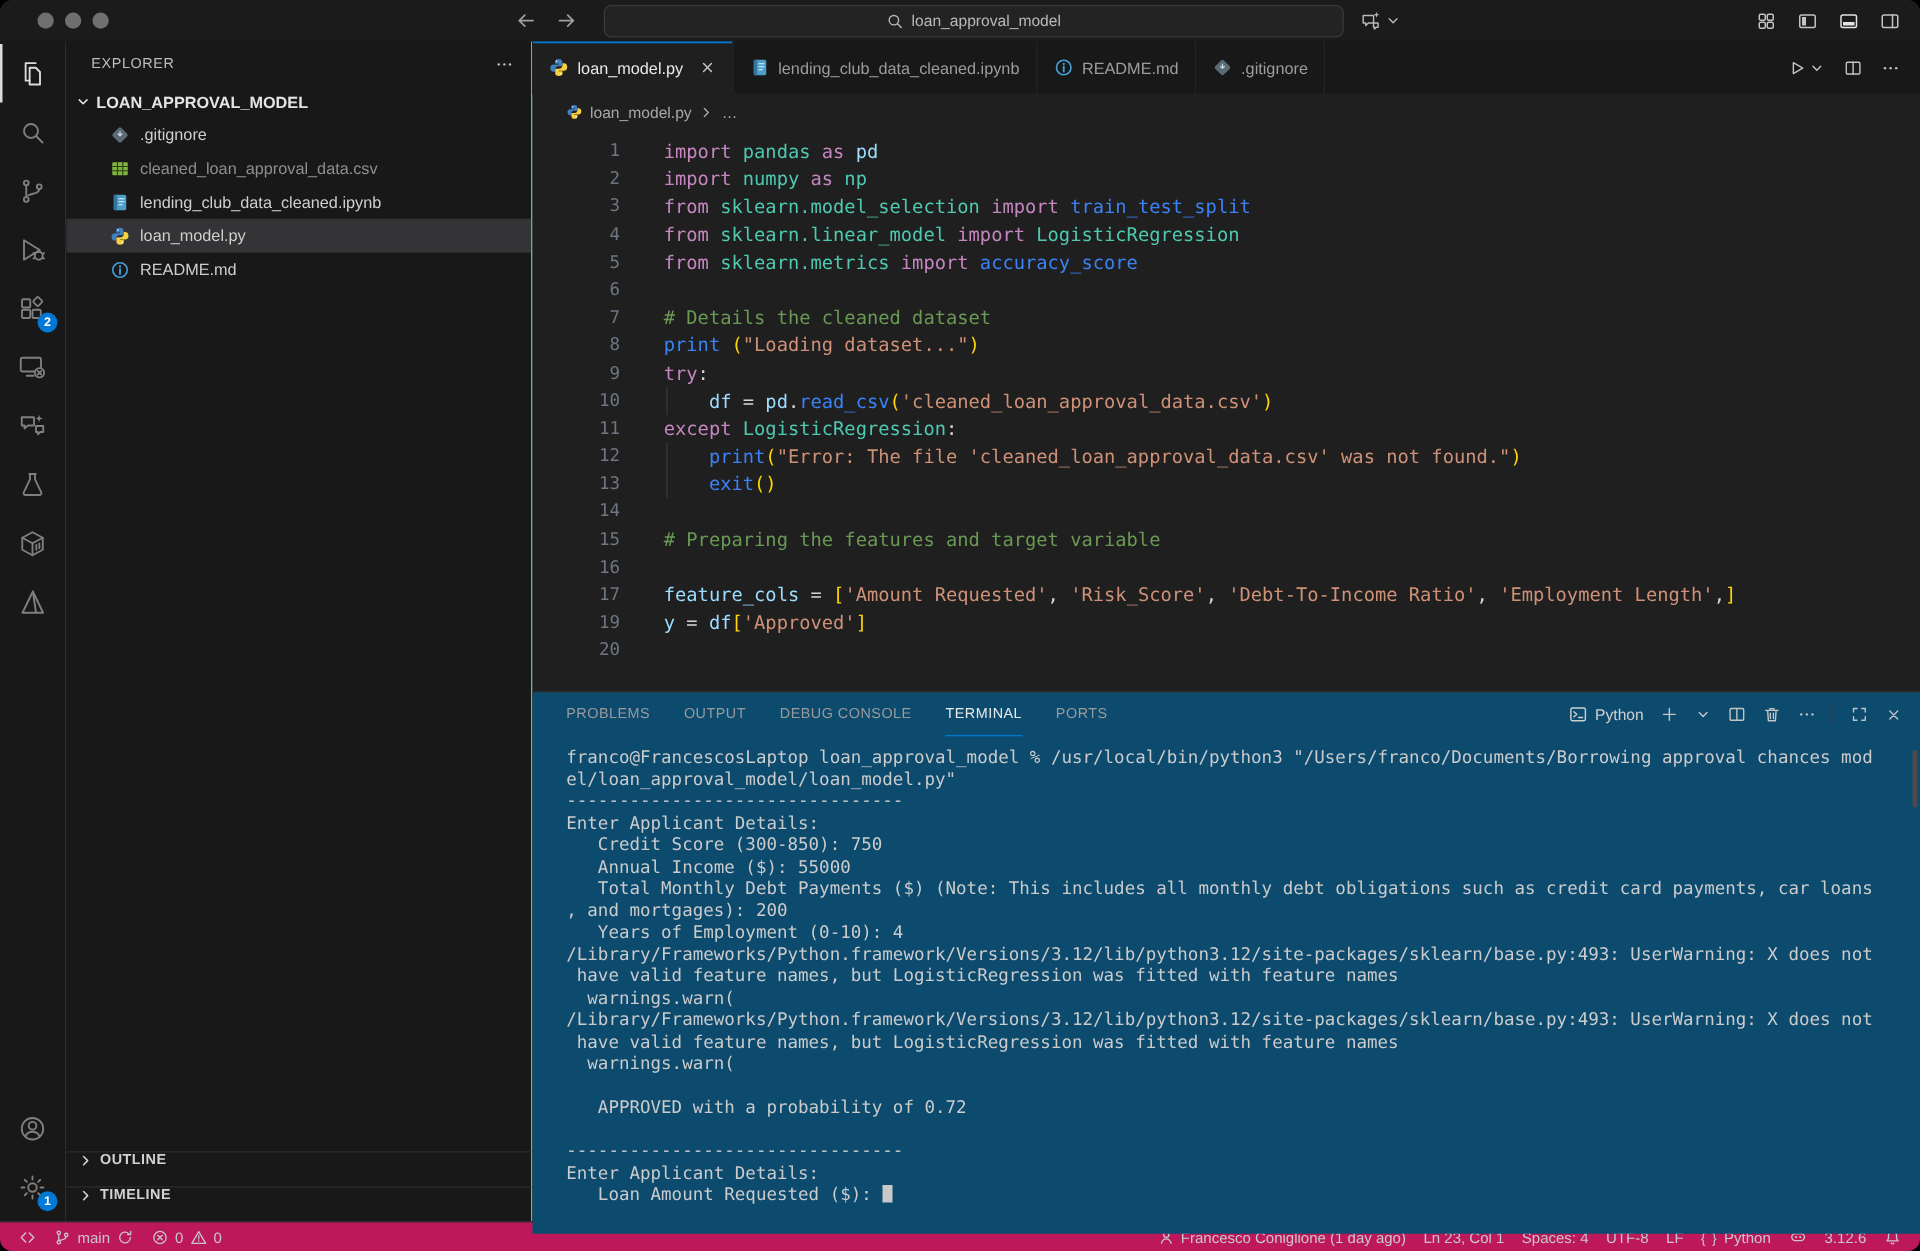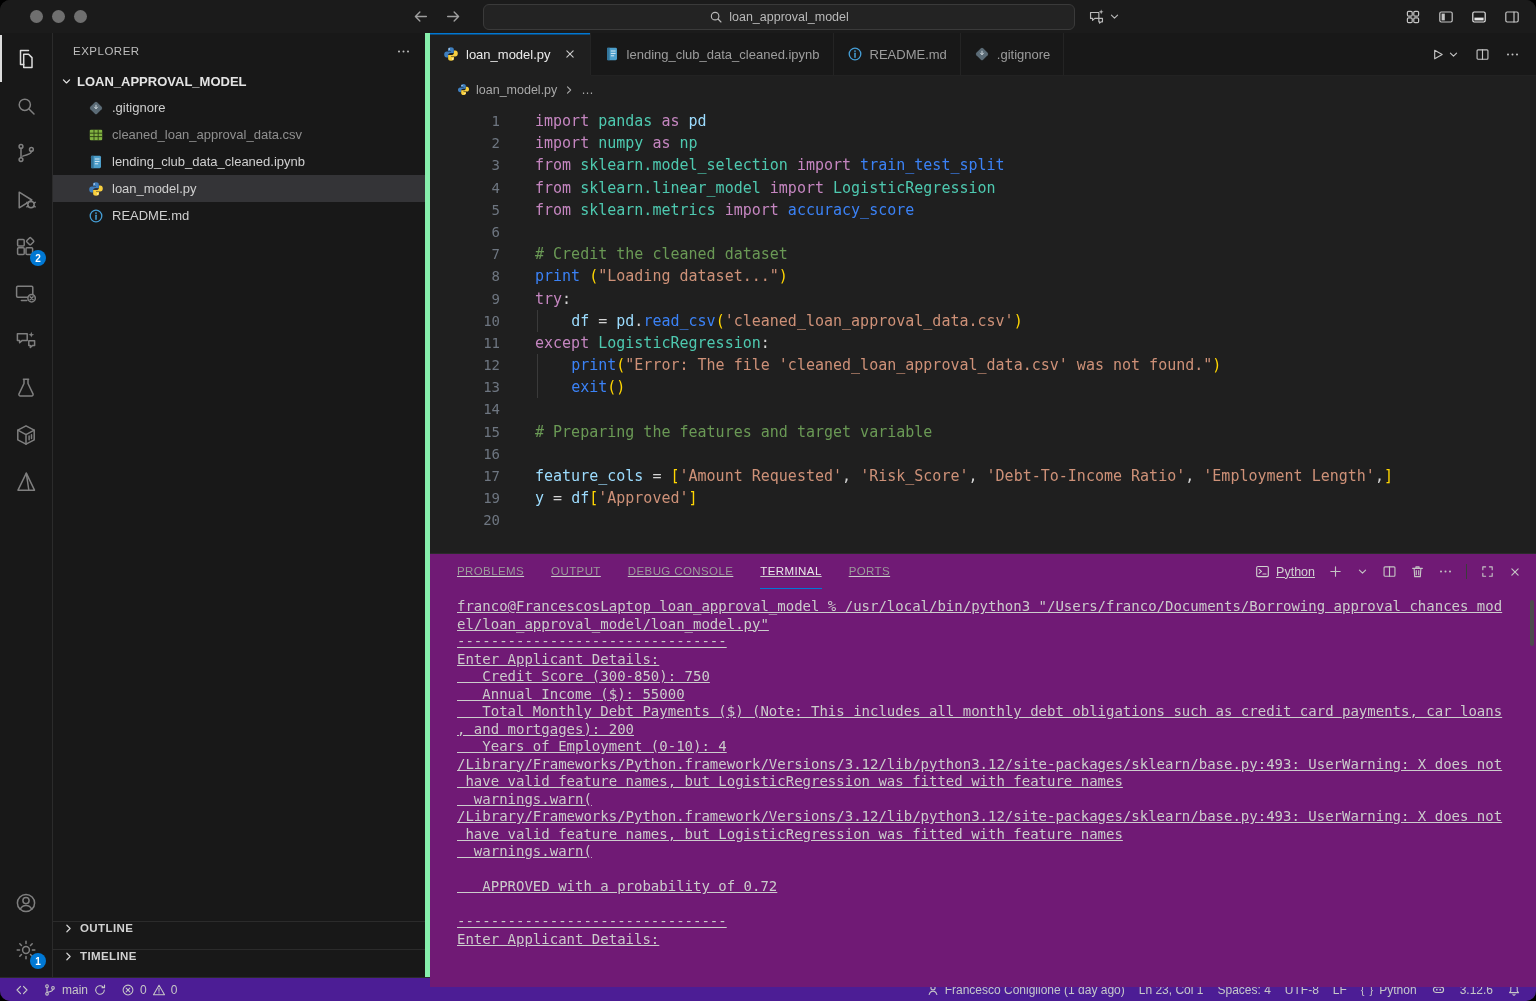--- a/index.html
+++ b/index.html
@@ -16,21 +16,21 @@
   .layout-controls{position:absolute;right:16px;display:flex;gap:17px;color:#c4c4c4;align-items:center;}
   .layout-controls .bright{color:#e4e4e4;}
   
   .main{flex:1;display:flex;min-height:0;background:#181818;}
   .activitybar{width:52px;flex:none;display:flex;flex-direction:column;justify-content:space-between;align-items:center;background:#181818;border-right:1px solid #2b2b2b;padding:2px 0 4px;}
   .ab-group{display:flex;flex-direction:column;width:100%;}
   .ab-item{width:52px;height:47px;display:flex;align-items:center;justify-content:center;color:#7f7f7f;position:relative;cursor:pointer;}
   .ab-item.active{color:#dcdcdc;box-shadow:inset 2px 0 0 #dcdcdc;}
   .badge{position:absolute;right:6px;bottom:4px;min-width:16px;height:16px;border-radius:9px;background:#0078d4;color:#fff;font-size:10px;font-weight:700;display:flex;align-items:center;justify-content:center;padding:0 3px;box-sizing:border-box;}
   
-  .sidebar{width:372px;flex:none;display:flex;flex-direction:column;background:#181818;border-right:5px solid #86efac;min-height:0;}
+  .sidebar{width:372px;flex:none;display:flex;flex-direction:column;background:#181818;border-right:1px solid #86efac;min-height:0;}
   .sb-header{height:36px;flex:none;display:flex;align-items:center;padding:0 14px 0 20px;font-size:11.5px;letter-spacing:.5px;color:#bdbdbd;}
   .sb-header .spacer{flex:1;}
   .tree{flex:1;overflow:hidden;font-size:13px;}
   .root-row{height:25px;display:flex;align-items:center;gap:4px;font-weight:700;color:#e4e4e4;padding-left:7px;cursor:pointer;}
   .file-row{height:27px;display:flex;align-items:center;gap:8px;padding-left:35px;color:#cfcfcf;cursor:pointer;}
   .file-row.selected{background:#343437;}
   .file-row.muted .flabel{color:#8f8f8f;}
   .section-row{height:27px;flex:none;border-top:1px solid #2b2b2b;display:flex;align-items:flex-start;gap:5px;padding-left:9px;font-weight:700;font-size:11.5px;letter-spacing:.4px;color:#d2d2d2;cursor:pointer;}
   
   .editor-col{flex:1;display:flex;flex-direction:column;min-width:0;background:#1f1f1f;}
@@ -46,34 +46,34 @@
   
   .code-area{height:443px;flex:none;overflow:hidden;font-family:"DejaVu Sans Mono",monospace;font-size:15px;padding-top:7px;}
   .code-line{display:flex;height:22.2px;line-height:22.2px;white-space:pre;}
   .ln{width:70px;flex:none;text-align:right;padding-right:22px;color:#6e7681;font-size:14px;}
   .lc{position:relative;padding-left:13px;}
   .guide{position:absolute;left:15px;top:0;bottom:0;border-left:1px solid #3a3a3a;}
   .tk-kw{color:#C586C0}.tk-mod{color:#4EC9B0}.tk-cls{color:#4EC9B0}.tk-fn{color:#3b82f6}
   .tk-var{color:#9CDCFE}.tk-str{color:#CE9178}.tk-cm{color:#6A9955}.tk-wh{color:#D4D4D4}
   .tk-br{color:#FFD602}.tk-blt{color:#3b82f6}
   
-  .panel{height:433px;flex:none;border-top:1px solid #2b2b2b;background:#701a75;display:flex;flex-direction:column;position:relative;text-decoration:underline;}
+  .panel{height:433px;flex:none;border-top:1px solid #2b2b2b;background:#0c4a6e;display:flex;flex-direction:column;position:relative;}
   .panel-header{height:35px;flex:none;display:flex;justify-content:space-between;align-items:center;padding:0 14px 0 27px;}
   .p-tabs{display:flex;gap:27px;height:100%;}
   .p-tab{display:flex;align-items:center;font-size:11.5px;letter-spacing:.4px;color:#9a9a9a;border-bottom:1px solid transparent;cursor:pointer;}
   .p-tab.active{color:#e8e8e8;border-bottom-color:#0078d4;}
   .panel-actions{display:flex;align-items:center;gap:13px;color:#c4c4c4;}
   .shell-label{display:flex;align-items:center;gap:6px;font-size:12.5px;color:#d0d0d0;}
   .psep{width:1px;height:15px;background:#3c3c3c;}
   .terminal{flex:1;padding:9px 8px 0 27px;font-family:"DejaVu Sans Mono",monospace;font-size:14px;color:#cbcbcb;overflow:hidden;}
   .t-line{height:17.5px;line-height:17.5px;white-space:pre;}
   .cursor{display:inline-block;width:8px;height:14px;background:#c9c9c9;vertical-align:-2px;}
   .t-scrollbar{position:absolute;right:2px;top:46px;width:4px;height:46px;background:#4b4b4b;border-radius:2px;}
   
-  .statusbar{height:23px;flex:none;background:#4c1d95;border-top:1px solid #2b2b2b;display:flex;justify-content:space-between;align-items:center;padding:0 8px;font-size:12px;color:#c7c7c7;}
+  .statusbar{height:23px;flex:none;background:#be185d;border-top:1px solid #2b2b2b;display:flex;justify-content:space-between;align-items:center;padding:0 8px;font-size:12px;color:#c7c7c7;}
   .sb-group{display:flex;align-items:center;height:100%;}
   .sb-item{display:flex;align-items:center;gap:5px;padding:0 7px;height:100%;cursor:pointer;white-space:nowrap;}
   .braces{font-size:11px;letter-spacing:1px;color:#c7c7c7;}
 </style>
 </head>
 <body>
 
 <div class="window">
 
   <div class="titlebar">
@@ -419,21 +419,21 @@
         <span>…</span>
       </div>
 
       <div class="code-area" id="code">
           <div class="code-line"><div class="ln">1</div><div class="lc"><span class="tk-kw">import</span><span class="tk-mod"> pandas</span><span class="tk-kw"> as</span><span class="tk-var"> pd</span></div></div>
           <div class="code-line"><div class="ln">2</div><div class="lc"><span class="tk-kw">import</span><span class="tk-mod"> numpy</span><span class="tk-kw"> as</span><span class="tk-mod"> np</span></div></div>
           <div class="code-line"><div class="ln">3</div><div class="lc"><span class="tk-kw">from</span><span class="tk-mod"> sklearn.model_selection</span><span class="tk-kw"> import</span><span class="tk-fn"> train_test_split</span></div></div>
           <div class="code-line"><div class="ln">4</div><div class="lc"><span class="tk-kw">from</span><span class="tk-mod"> sklearn.linear_model</span><span class="tk-kw"> import</span><span class="tk-cls"> LogisticRegression</span></div></div>
           <div class="code-line"><div class="ln">5</div><div class="lc"><span class="tk-kw">from</span><span class="tk-mod"> sklearn.metrics</span><span class="tk-kw"> import</span><span class="tk-fn"> accuracy_score</span></div></div>
           <div class="code-line"><div class="ln">6</div><div class="lc"></div></div>
-          <div class="code-line"><div class="ln">7</div><div class="lc"><span class="tk-cm"># Credit the cleaned dataset</span></div></div>
+          <div class="code-line"><div class="ln">7</div><div class="lc"><span class="tk-cm"># Details the cleaned dataset</span></div></div>
           <div class="code-line"><div class="ln">8</div><div class="lc"><span class="tk-fn">print</span><span class="tk-wh"> </span><span class="tk-br">(</span><span class="tk-str">"Loading dataset..."</span><span class="tk-br">)</span></div></div>
           <div class="code-line"><div class="ln">9</div><div class="lc"><span class="tk-kw">try</span><span class="tk-wh">:</span></div></div>
           <div class="code-line"><div class="ln">10</div><div class="lc"><span class="guide"></span><span class="tk-wh">    </span><span class="tk-var">df</span><span class="tk-wh"> = </span><span class="tk-var">pd</span><span class="tk-wh">.</span><span class="tk-fn">read_csv</span><span class="tk-br">(</span><span class="tk-str">'cleaned_loan_approval_data.csv'</span><span class="tk-br">)</span></div></div>
           <div class="code-line"><div class="ln">11</div><div class="lc"><span class="tk-kw">except</span><span class="tk-cls"> LogisticRegression</span><span class="tk-wh">:</span></div></div>
           <div class="code-line"><div class="ln">12</div><div class="lc"><span class="guide"></span><span class="tk-wh">    </span><span class="tk-fn">print</span><span class="tk-br">(</span><span class="tk-str">"Error: The file 'cleaned_loan_approval_data.csv' was not found."</span><span class="tk-br">)</span></div></div>
           <div class="code-line"><div class="ln">13</div><div class="lc"><span class="guide"></span><span class="tk-wh">    </span><span class="tk-blt">exit</span><span class="tk-br">()</span></div></div>
           <div class="code-line"><div class="ln">14</div><div class="lc"></div></div>
           <div class="code-line"><div class="ln">15</div><div class="lc"><span class="tk-cm"># Preparing the features and target variable</span></div></div>
           <div class="code-line"><div class="ln">16</div><div class="lc"></div></div>
           <div class="code-line"><div class="ln">17</div><div class="lc"><span class="tk-var">feature_cols</span><span class="tk-wh"> = </span><span class="tk-br">[</span><span class="tk-str">'Amount Requested'</span><span class="tk-wh">, </span><span class="tk-str">'Risk_Score'</span><span class="tk-wh">, </span><span class="tk-str">'Debt-To-Income Ratio'</span><span class="tk-wh">, </span><span class="tk-str">'Employment Length'</span><span class="tk-wh">,</span><span class="tk-br">]</span></div></div>
@@ -515,20 +515,21 @@
             <div class="t-line"> have valid feature names, but LogisticRegression was fitted with feature names</div>
             <div class="t-line">  warnings.warn(</div>
             <div class="t-line">/Library/Frameworks/Python.framework/Versions/3.12/lib/python3.12/site-packages/sklearn/base.py:493: UserWarning: X does not</div>
             <div class="t-line"> have valid feature names, but LogisticRegression was fitted with feature names</div>
             <div class="t-line">  warnings.warn(</div>
             <div class="t-line"></div>
             <div class="t-line">   APPROVED with a probability of 0.72</div>
             <div class="t-line"></div>
             <div class="t-line">--------------------------------</div>
             <div class="t-line">Enter Applicant Details:</div>
+            <div class="t-line">   Loan Amount Requested ($): <span class="cursor"></span></div>
           </div>
         <div class="t-scrollbar"></div>
       </div>
     </div>
   </div>
 
   <div class="statusbar">
     <div class="sb-group" id="sb-left">
         <div class="sb-item">
           <span>

